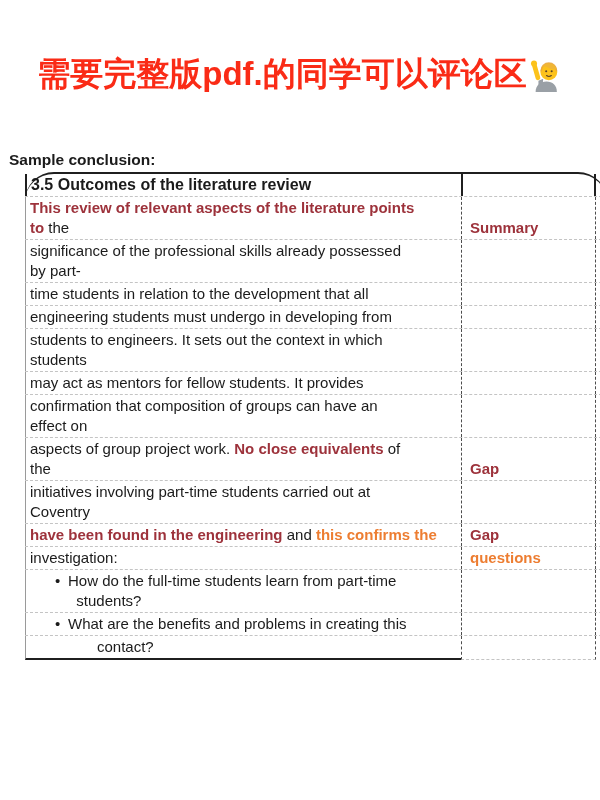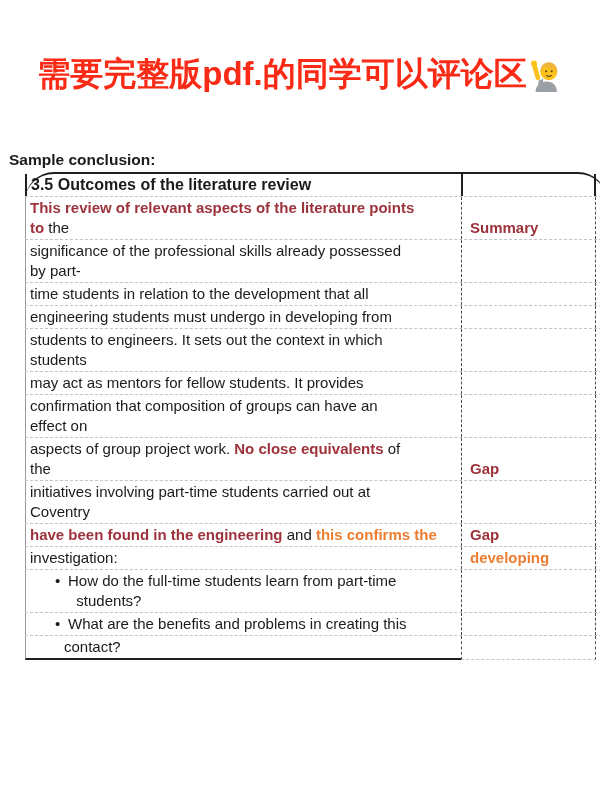--- a/index.html
+++ b/index.html
@@ -57,21 +57,21 @@
   .trow.first .cr{border-left:2px solid var(--line_black,#1f1f1f);border-right:2px solid var(--line_black,#1f1f1f);}
   .trow.last .cl{border-bottom:2.5px solid var(--line_black,#1f1f1f);}
   .trow.last .cr{border-bottom:1px dashed var(--line_light,#c4c4c4);}
   .run{white-space:pre-wrap;}
   .run.hd{font-weight:bold;}
   .run.ar{color:var(--accent_red,#9d323b);font-weight:bold;}
   .run.ao{color:var(--accent_orange,#ed7d31);font-weight:bold;}
   .bi{display:flex;margin-left:25px;}
   .bdot{width:13px;flex:none;}
   .btext{white-space:pre-wrap;}
-  .cl.cont{padding-left:38px;}
+  .cl.cont{padding-left:71px;}
 </style>
 </head>
 <body>
 
 <div class="page">
 
   <div class="header">
     <span>需要完整版pdf.的同学可以评论区</span><span class="emoji-wrap" title="🙋">
       <svg width="34" height="34" viewBox="0 0 36 36">
         <path d="M9.5 21 L5.5 7" stroke="#fcc21b" stroke-width="5" stroke-linecap="round" fill="none"></path>
@@ -137,21 +137,21 @@
         <div class="cl"><span class="run">initiatives involving part-time students carried out at
 Coventry</span></div>
         <div class="cr"></div>
       </div>
       <div class="trow">
         <div class="cl"><span class="run ar">have been found in the engineering</span><span class="run"> and </span><span class="run ao">this confirms the</span></div>
         <div class="cr"><span class="run ar">Gap</span></div>
       </div>
       <div class="trow">
         <div class="cl"><span class="run">investigation:</span></div>
-        <div class="cr"><span class="run ao">developing</span></div>
+        <div class="cr"><span class="run ao">questions</span></div>
       </div>
       <div class="trow">
         <div class="cl"><div class="bi"><span class="bdot">•</span><span class="btext"><span class="run">How do the full-time students learn from part-time
   students?</span></span></div></div>
         <div class="cr"></div>
       </div>
       <div class="trow">
         <div class="cl"><div class="bi"><span class="bdot">•</span><span class="btext"><span class="run">What are the benefits and problems in creating this</span></span></div></div>
         <div class="cr"></div>
       </div>

